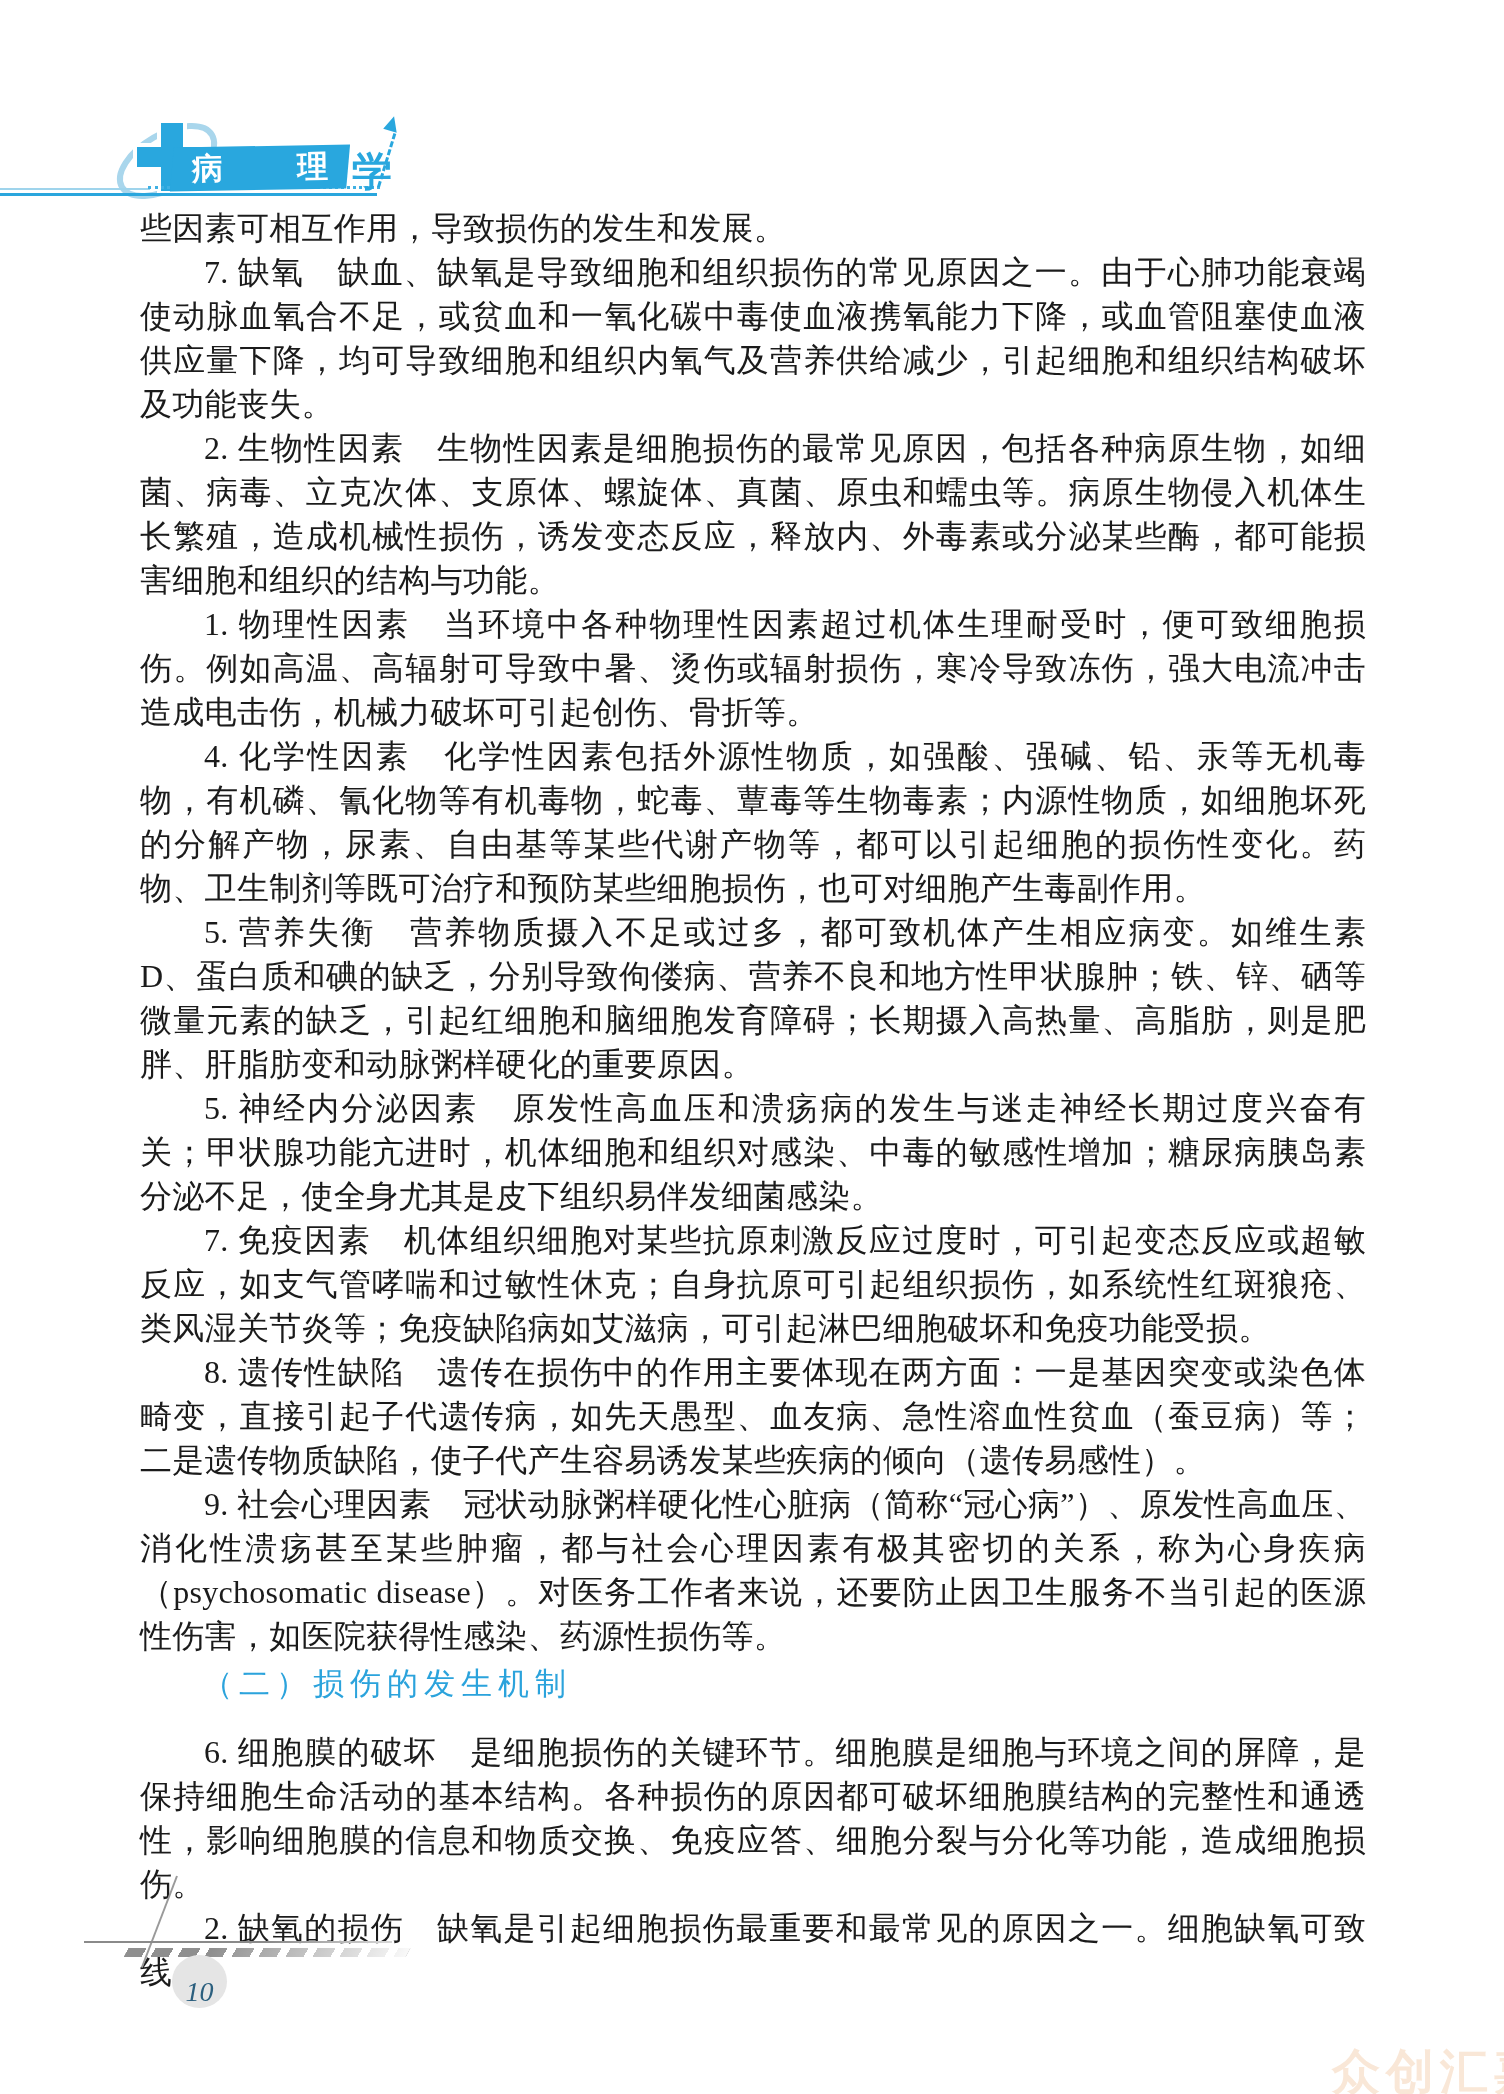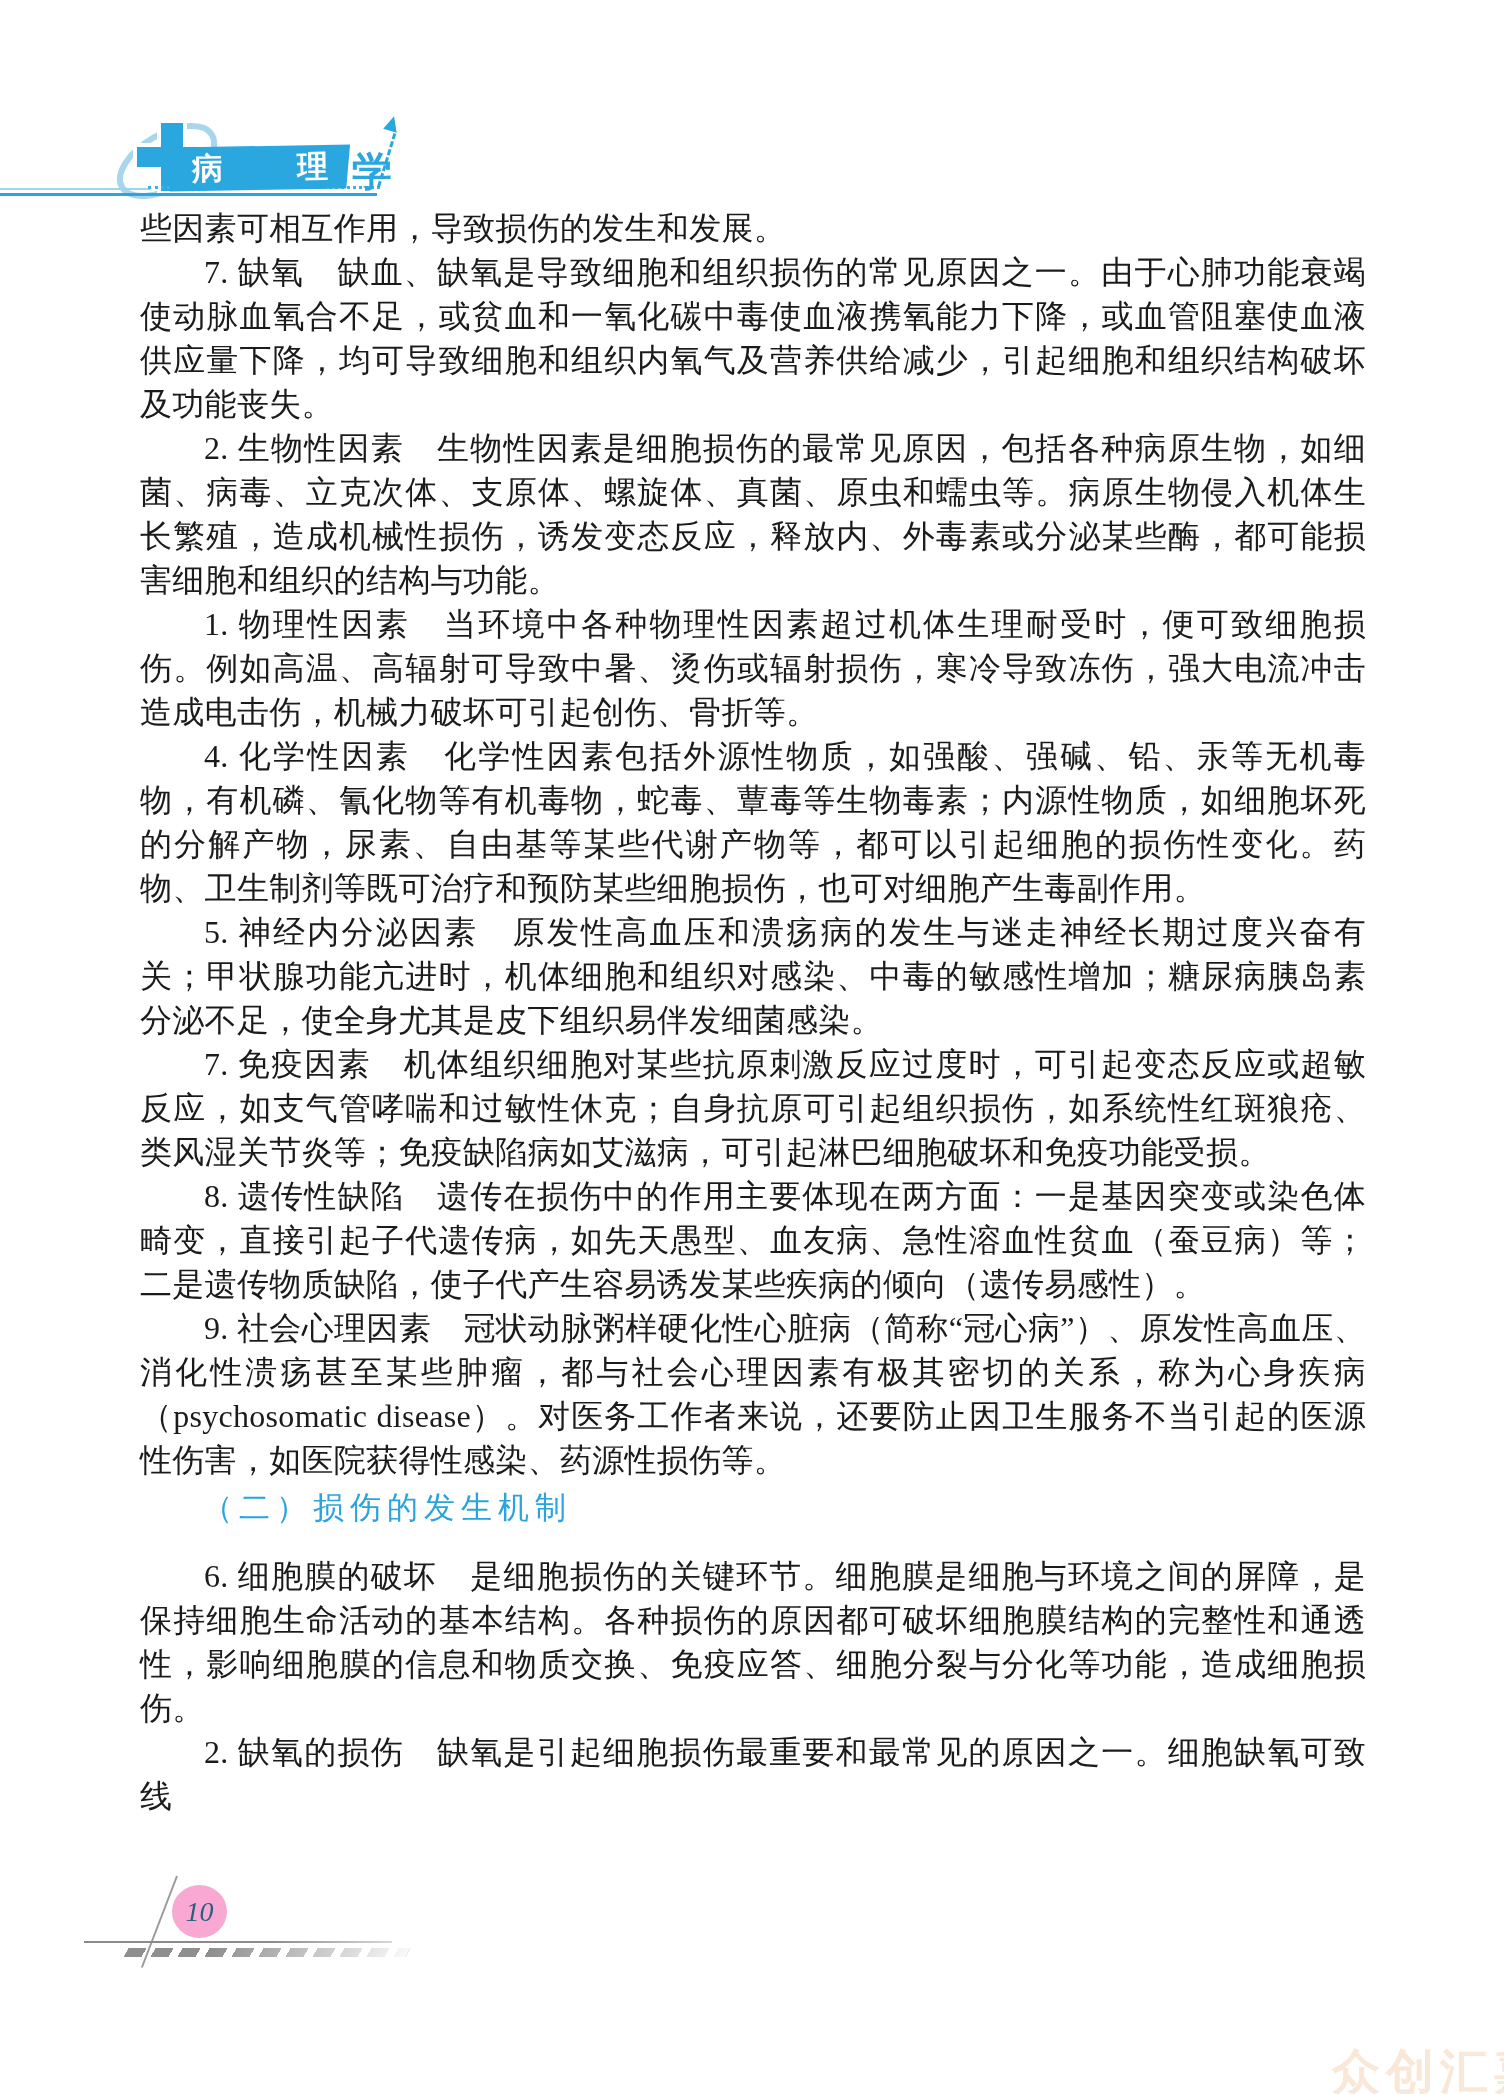--- a/index.html
+++ b/index.html
@@ -63,23 +63,23 @@
   .footer-dashes{
     position:absolute;left:126px;top:1948px;width:282px;height:9px;
     transform:skewX(-28deg);
     background:repeating-linear-gradient(90deg,#8f8f8f 0 18px,transparent 18px 27px);
   }
   .footer-dashes::after{
     content:"";position:absolute;inset:0;
     background:linear-gradient(90deg,rgba(255,255,255,0) 30%,rgba(255,255,255,0.95));
   }
   .page-circle{
-    position:absolute;left:172px;top:1885px;width:55px;height:53px;
-    border-radius:50%;background:#f9a8d4;z-index:2;
-    display:flex;align-items:center;justify-content:center;
+    position:absolute;left:172px;top:1955px;width:55px;height:53px;
+    border-radius:50%;background:#e5e5e5;z-index:2;
+    display:flex;align-items:flex-end;justify-content:center;
   }
   .page-number{
     font-size:28px;font-style:italic;color:#2b5f7e;
     font-family:"Liberation Serif","DejaVu Serif",serif;
   }
   .watermark{
     position:absolute;left:1332px;top:2040px;
     font-size:48px;font-weight:bold;letter-spacing:6px;white-space:nowrap;
     color:#f9e7d7;
     font-family:"Liberation Sans","DejaVu Sans",sans-serif;
@@ -106,20 +106,21 @@
   <div class="arrow-shaft"></div>
   <div class="arrow-head"></div>
 </div>
 
 <div class="body-text">
     <p class="blk intro">些因素可相互作用，导致损伤的发生和发展。</p>
     <p class="blk paragraph">7. 缺氧　缺血、缺氧是导致细胞和组织损伤的常见原因之一。由于心肺功能衰竭使动脉血氧合不足，或贫血和一氧化碳中毒使血液携氧能力下降，或血管阻塞使血液供应量下降，均可导致细胞和组织内氧气及营养供给减少，引起细胞和组织结构破坏及功能丧失。</p>
     <p class="blk paragraph">2. 生物性因素　生物性因素是细胞损伤的最常见原因，包括各种病原生物，如细菌、病毒、立克次体、支原体、螺旋体、真菌、原虫和蠕虫等。病原生物侵入机体生长繁殖，造成机械性损伤，诱发变态反应，释放内、外毒素或分泌某些酶，都可能损害细胞和组织的结构与功能。</p>
     <p class="blk paragraph">1. 物理性因素　当环境中各种物理性因素超过机体生理耐受时，便可致细胞损伤。例如高温、高辐射可导致中暑、烫伤或辐射损伤，寒冷导致冻伤，强大电流冲击造成电击伤，机械力破坏可引起创伤、骨折等。</p>
     <p class="blk paragraph">4. 化学性因素　化学性因素包括外源性物质，如强酸、强碱、铅、汞等无机毒物，有机磷、氰化物等有机毒物，蛇毒、蕈毒等生物毒素；内源性物质，如细胞坏死的分解产物，尿素、自由基等某些代谢产物等，都可以引起细胞的损伤性变化。药物、卫生制剂等既可治疗和预防某些细胞损伤，也可对细胞产生毒副作用。</p>
+    <p class="blk paragraph">5. 营养失衡　营养物质摄入不足或过多，都可致机体产生相应病变。如维生素 D、蛋白质和碘的缺乏，分别导致佝偻病、营养不良和地方性甲状腺肿；铁、锌、硒等微量元素的缺乏，引起红细胞和脑细胞发育障碍；长期摄入高热量、高脂肪，则是肥胖、肝脂肪变和动脉粥样硬化的重要原因。</p>
     <p class="blk paragraph">5. 神经内分泌因素　原发性高血压和溃疡病的发生与迷走神经长期过度兴奋有关；甲状腺功能亢进时，机体细胞和组织对感染、中毒的敏感性增加；糖尿病胰岛素分泌不足，使全身尤其是皮下组织易伴发细菌感染。</p>
     <p class="blk paragraph">7. 免疫因素　机体组织细胞对某些抗原刺激反应过度时，可引起变态反应或超敏反应，如支气管哮喘和过敏性休克；自身抗原可引起组织损伤，如系统性红斑狼疮、类风湿关节炎等；免疫缺陷病如艾滋病，可引起淋巴细胞破坏和免疫功能受损。</p>
     <p class="blk paragraph">8. 遗传性缺陷　遗传在损伤中的作用主要体现在两方面：一是基因突变或染色体畸变，直接引起子代遗传病，如先天愚型、血友病、急性溶血性贫血（蚕豆病）等；二是遗传物质缺陷，使子代产生容易诱发某些疾病的倾向（遗传易感性）。</p>
     <p class="blk paragraph">9. 社会心理因素　冠状动脉粥样硬化性心脏病（简称“冠心病”）、原发性高血压、消化性溃疡甚至某些肿瘤，都与社会心理因素有极其密切的关系，称为心身疾病（psychosomatic disease）。对医务工作者来说，还要防止因卫生服务不当引起的医源性伤害，如医院获得性感染、药源性损伤等。</p>
     <p class="blk subheading">（二）损伤的发生机制</p>
     <p class="blk paragraph">6. 细胞膜的破坏　是细胞损伤的关键环节。细胞膜是细胞与环境之间的屏障，是保持细胞生命活动的基本结构。各种损伤的原因都可破坏细胞膜结构的完整性和通透性，影响细胞膜的信息和物质交换、免疫应答、细胞分裂与分化等功能，造成细胞损伤。</p>
     <p class="blk paragraph">2. 缺氧的损伤　缺氧是引起细胞损伤最重要和最常见的原因之一。细胞缺氧可致线</p>
   </div>
 
 <div>

